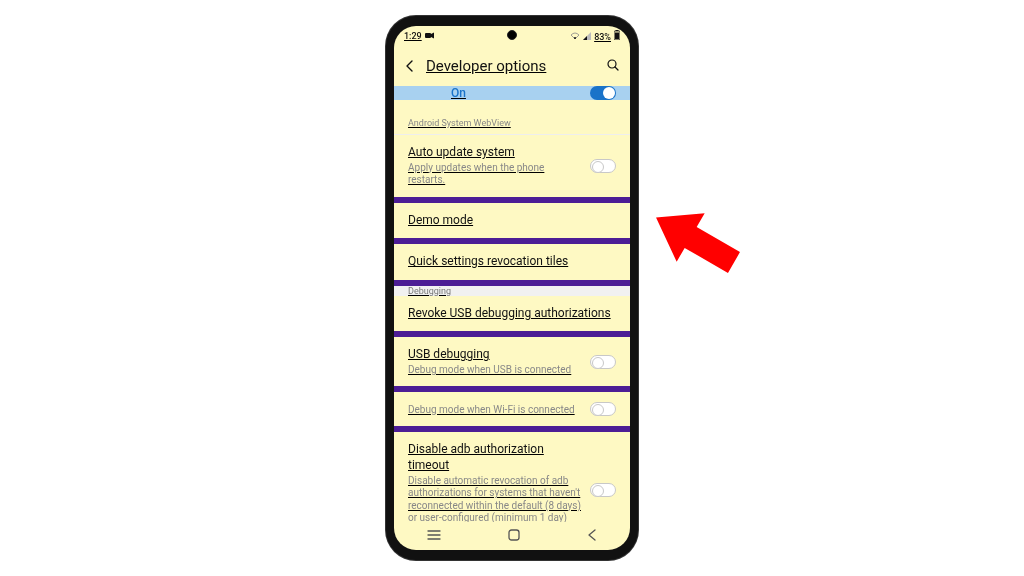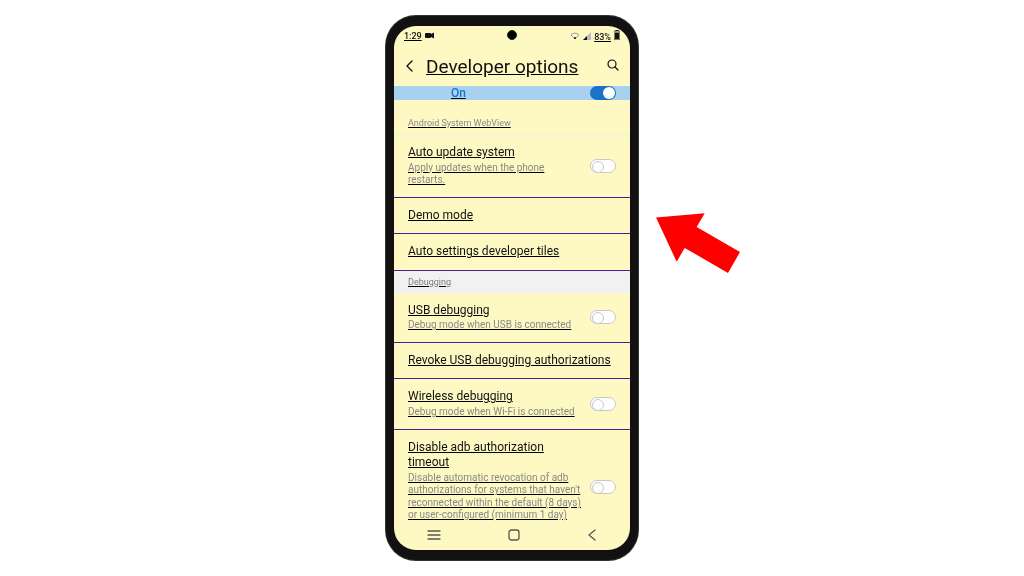--- a/index.html
+++ b/index.html
@@ -56,21 +56,21 @@
   }
   .status-left { display:flex; align-items:center; gap:3px;}
   .status-right { display:flex; align-items:flex-end; gap:3px;}
   .nav-header {
     height: 40px;
     display: flex;
     align-items: center;
     padding: 0 10px;
     gap: 10px;
   }
-  .nav-title { font-size: 19px; color:#111; flex:1;}
+  .nav-title { font-size: 15px; color:#111; flex:1;}
   .content { flex:1; overflow: hidden; display:flex; flex-direction: column; }
   .on-row {
     background: #a8d1f0;
     height: 38px;
     display:flex; align-items:center; justify-content: space-between;
     padding: 0 14px;
   }
   .on-text { color:#1a73c9; font-size:12px; font-weight:500;margin-left:43px;}
   .switch-on {
     width: 26px; height: 14px; border-radius: 8px; background:#1a73c9;
@@ -88,30 +88,30 @@
     content:""; position:absolute; left:1px; top:1px; width:10px;height:10px;
     background:#fff;border:1px solid #c8c8c8;border-radius:50%;
   }
   .partial-row {
     padding: 18px 14px 6px;
     border-bottom:1px solid #eee;
     font-size:9px; color:#888;
   }
   .row {
     padding: 10px 14px;
-    border-bottom:1px solid #4c1d95;
+    border-bottom:6px solid #4c1d95;
     display:flex; align-items:center;
     gap:8px;
   }
   .row-body{ flex:1; }
   .row-title{ font-size:12px; color:#111; line-height:1.3;}
   .row-sub{ font-size:10px; color:#888; line-height:1.25; margin-top:1px;}
   .section-header{
     background:#f1f1f1;
-    padding:6px 14px;
+    padding:0 14px;
     font-size:9px;
     color:#7a7a7a;
   }
   .nav-buttons{
     height:28px;
     display:flex; justify-content:space-around; align-items:center;
     color:#555;
   }
   .nav-btn{font-size:11px;}
   .arrow-annotation{
@@ -195,43 +195,42 @@
       </div>
 
       <div class="row">
         <div class="row-body">
           <div class="row-title">Demo mode</div>
         </div>
       </div>
 
       <div class="row">
         <div class="row-body">
-          <div class="row-title">Auto settings developer tiles</div>
+          <div class="row-title">Quick settings revocation tiles</div>
         </div>
       </div>
 
       <div class="section-header">Debugging</div>
+
+      <div class="row">
+        <div class="row-body">
+          <div class="row-title">Revoke USB debugging authorizations</div>
+        </div>
+      </div>
 
       <div class="row">
         <div class="row-body">
           <div class="row-title">USB debugging</div>
           <div class="row-sub">Debug mode when USB is connected</div>
         </div>
         <div class="switch-off"></div>
       </div>
 
       <div class="row">
         <div class="row-body">
-          <div class="row-title">Revoke USB debugging authorizations</div>
-        </div>
-      </div>
-
-      <div class="row">
-        <div class="row-body">
-          <div class="row-title">Wireless debugging</div>
           <div class="row-sub">Debug mode when Wi-Fi is connected</div>
         </div>
         <div class="switch-off"></div>
       </div>
 
       <div class="row">
         <div class="row-body">
           <div class="row-title">Disable adb authorization timeout</div>
           <div class="row-sub">Disable automatic revocation of adb authorizations for systems that haven't reconnected within the default (8 days) or user-configured (minimum 1 day) amount of time.</div>
         </div>

